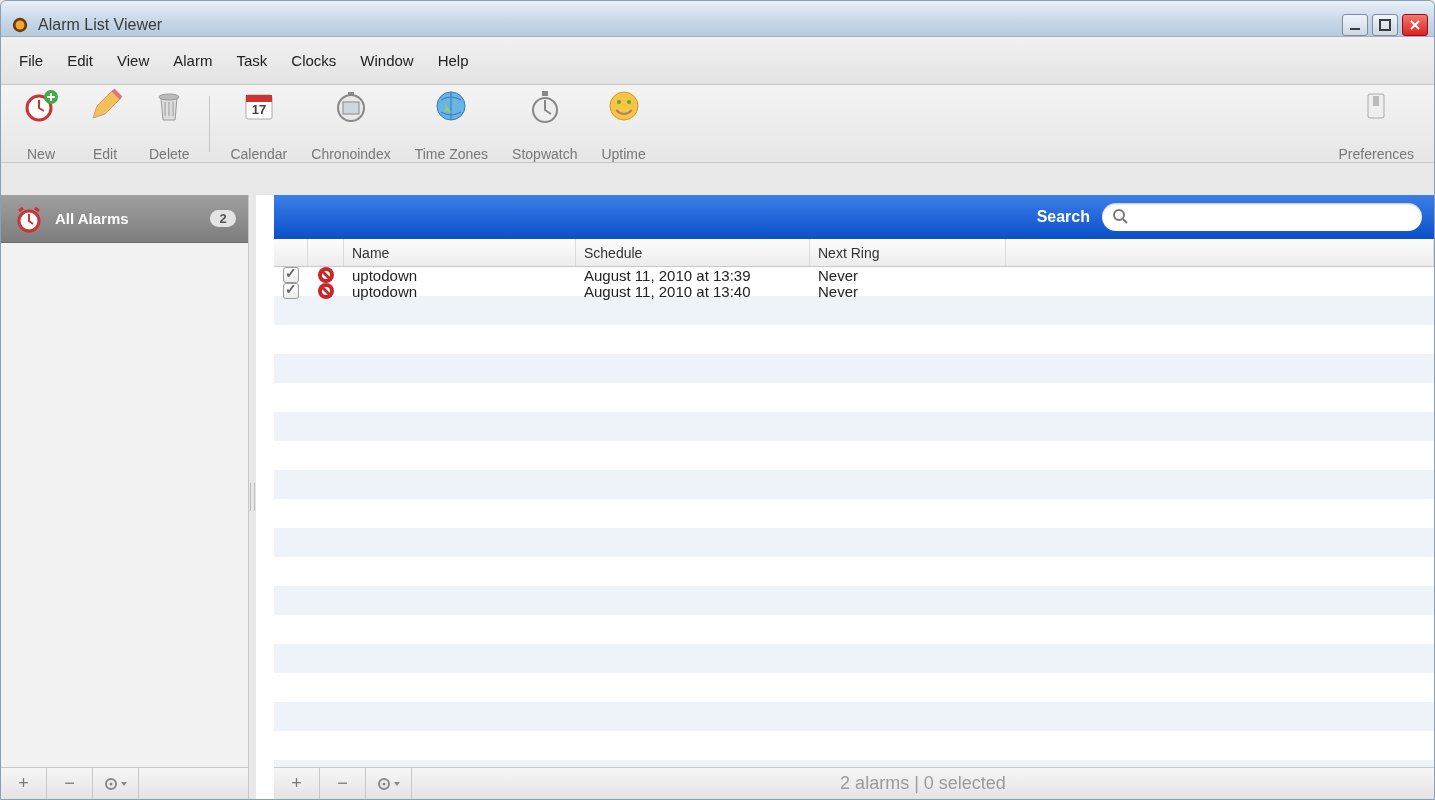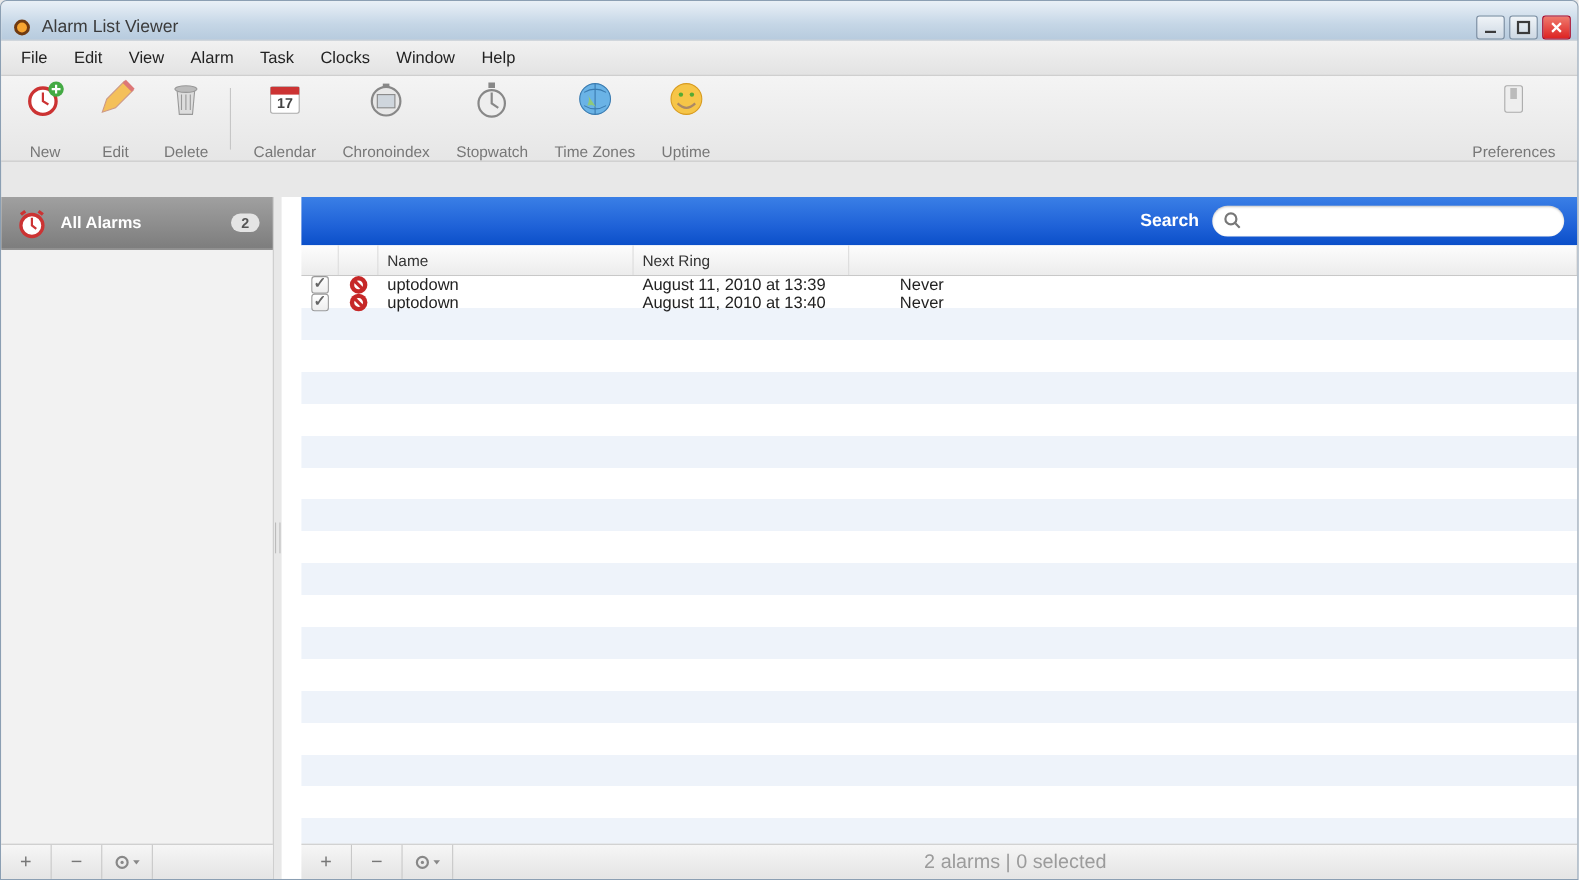--- a/index.html
+++ b/index.html
@@ -44,21 +44,21 @@
     background: linear-gradient(to bottom,#f0f4f8,#cdd8e3);
     border-radius: 3px;
     display:flex;align-items:center;justify-content:center;
     cursor: pointer;
   }
   .win-btn.close { background: linear-gradient(to bottom,#ef7a6d,#d22); border-color:#a02; }
   .win-btn svg { width:14px;height:14px; }
 
   
   .menubar {
-    height: 32px;
+    height: 48px;
     background: linear-gradient(to bottom,#f1f1f1,#e3e3e3);
     border-bottom: 1px solid #c8c8c8;
     display:flex;align-items:center;
     padding: 0 6px;
   }
   .menubar .menuitem {
     padding: 5px 12px;
     color:#222;
     cursor:pointer;
     font-size:15px;
@@ -288,36 +288,36 @@
           <circle cx="20" cy="22" r="13" fill="#e8e8e8" stroke="#888" stroke-width="2"></circle>
           <rect x="12" y="16" width="16" height="12" fill="#cfd6dd" stroke="#888"></rect>
           <rect x="17" y="6" width="6" height="4" fill="#888"></rect>
         </svg>
     </div>
     <span>Chronoindex</span>
   </div>
   <div class="toolbtn">
     <div class="ticon">
       <svg viewBox="0 0 40 40">
+          <circle cx="20" cy="20" r="14" fill="#6ab3e6" stroke="#3a7bb0" stroke-width="1"></circle>
+          <path d="M10 14q10 -6 20 0M10 26q10 6 20 0M20 6v28" stroke="#3a7bb0" fill="none"></path>
+          <path d="M13 16q3 4 0 10 q6 -2 9 3" fill="#8fc97a"></path>
+        </svg>
+    </div>
+    <span>Time Zones</span>
+  </div>
+  <div class="toolbtn">
+    <div class="ticon">
+      <svg viewBox="0 0 40 40">
           <circle cx="20" cy="24" r="12" fill="#eee" stroke="#888" stroke-width="2"></circle>
           <path d="M20 14v10l6 4" stroke="#888" stroke-width="2" fill="none"></path>
           <rect x="17" y="5" width="6" height="5" fill="#888"></rect>
         </svg>
     </div>
     <span>Stopwatch</span>
-  </div>
-  <div class="toolbtn">
-    <div class="ticon">
-      <svg viewBox="0 0 40 40">
-          <circle cx="20" cy="20" r="14" fill="#6ab3e6" stroke="#3a7bb0" stroke-width="1"></circle>
-          <path d="M10 14q10 -6 20 0M10 26q10 6 20 0M20 6v28" stroke="#3a7bb0" fill="none"></path>
-          <path d="M13 16q3 4 0 10 q6 -2 9 3" fill="#8fc97a"></path>
-        </svg>
-    </div>
-    <span>Time Zones</span>
   </div>
   <div class="toolbtn">
     <div class="ticon">
       <svg viewBox="0 0 40 40">
           <circle cx="20" cy="20" r="14" fill="#f6c547" stroke="#d89b20"></circle>
           <circle cx="15" cy="16" r="2" fill="#5a3"></circle>
           <circle cx="25" cy="16" r="2" fill="#5a3"></circle>
           <path d="M12 24q8 8 16 0" stroke="#a86" stroke-width="2" fill="none"></path>
         </svg>
     </div>
@@ -385,20 +385,21 @@
             </svg>
         </span>
         <input type="text" placeholder="" style="">
       </div>
     </div>
 
     <div class="thead">
       <div class="th col-chk"></div>
       <div class="th col-stat"></div>
       <div class="th col-name">Name</div>
+      <div class="th col-sched">Schedule</div>
       <div class="th col-ring">Next Ring</div>
       <div class="th col-rest"></div>
     </div>
 
     <div class="tbody">
       <div class="trow">
         <div class="td col-chk">
             <div class="chk"></div>
           </div>
         <div class="td col-stat">

